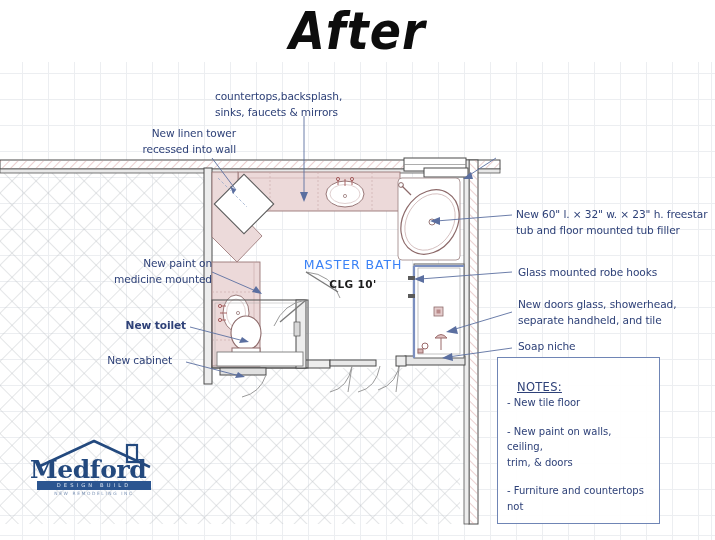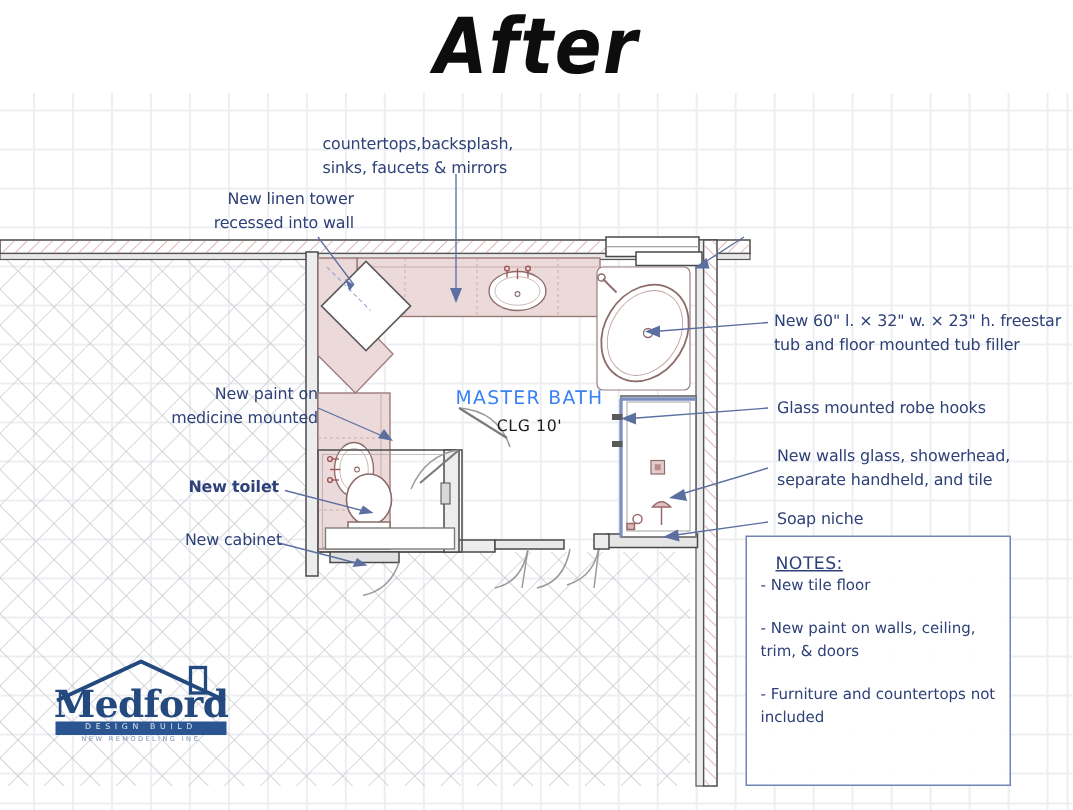--- a/index.html
+++ b/index.html
@@ -51,42 +51,43 @@
   
   #room-label{
     position:absolute;left:283px;top:257px;width:140px;text-align:center;
     font-family:"DejaVu Sans", sans-serif;font-size:12.5px;color:#3b82f6;
     letter-spacing:0.9px;
   }
   #room-clg{
     position:absolute;left:283px;top:278px;width:140px;text-align:center;
     font-family:"DejaVu Sans", sans-serif;font-size:10.5px;color:#1d1d1d;
     letter-spacing:0.4px;
+    font-weight:bold;
   }
 
   
   #notes{
-    position:absolute;left:497px;top:357px;width:177px;height:167px;
+    position:absolute;left:497px;top:357px;width:163px;height:167px;
     border:1.3px solid #6f85b5;background:rgba(255,255,255,0.92);
-    box-sizing:border-box;padding:10px 9px 0 9px;
+    box-sizing:border-box;padding:22px 9px 0 9px;
   }
   #notes-title{
     font-family:"DejaVu Sans", sans-serif;font-size:11.5px;color:#2e4178;
     text-decoration:underline;margin:0 0 1px 10px;letter-spacing:0.3px;
   }
   .note-line{
     font-family:"DejaVu Sans", sans-serif;font-size:10px;color:#2e4178;
     line-height:15.5px;margin:0;
   }
   .note-gap{height:13px;}
 
   
   #logo{position:absolute;left:30px;top:437px;width:128px;height:62px;}
   #logo-word{
-    position:absolute;left:30px;top:455px;width:128px;text-align:center;
+    position:absolute;left:30px;top:455px;width:128px;
     font-family:"DejaVu Serif", serif;font-size:25px;font-weight:700;
     color:#23497e;letter-spacing:-0.4px;
   }
   #logo-bar{
     position:absolute;left:37px;top:481px;width:114px;height:9px;background:#2b5590;
   }
   #logo-bar-text{
     position:absolute;left:37px;top:481px;width:114px;height:9px;
     font-family:"DejaVu Sans", sans-serif;font-size:5.2px;color:#dfe8f4;
     letter-spacing:3.1px;text-align:center;line-height:9px;overflow:hidden;
@@ -321,57 +322,56 @@
 
   <div class="ann r" style="left:26px;top:256px;width:186px;">
     <div>New paint on</div>
     <div>medicine mounted</div>
   </div>
 
   <div class="ann r" style="left:26px;top:318px;width:160px;font-weight:bold;">
     <div>New toilet</div>
   </div>
 
-  <div class="ann r" style="left:32px;top:353px;width:156px;">
+  <div class="ann r" style="left:16px;top:353px;width:156px;">
     <div>New cabinet</div>
   </div>
 
   <div class="ann" style="left:506px;top:150px;">
   </div>
 
   <div class="ann" style="left:516px;top:207px;">
     <div>New 60" l. × 32" w. × 23" h. freestar</div>
     <div>tub and floor mounted tub filler</div>
   </div>
 
   <div class="ann" style="left:518px;top:265px;">
     <div>Glass mounted robe hooks</div>
   </div>
 
   <div class="ann" style="left:518px;top:297px;">
-    <div>New walls glass, showerhead,</div>
+    <div>New doors glass, showerhead,</div>
     <div>separate handheld, and tile</div>
   </div>
 
   <div class="ann" style="left:518px;top:339px;">
     <div>Soap niche</div>
   </div>
 
   <div id="room-label">MASTER BATH</div>
   <div id="room-clg">CLG 10'</div>
 
   <div id="notes">
     <div id="notes-title">NOTES:</div>
     <p class="note-line">- New tile floor</p>
     <div class="note-gap"></div>
     <p class="note-line">- New paint on walls, ceiling,</p>
     <p class="note-line">trim, &amp; doors</p>
     <div class="note-gap"></div>
     <p class="note-line">- Furniture and countertops not</p>
-    <p class="note-line">included</p>
   </div>
 
   <svg id="logo" viewBox="0 0 128 62">
     <path d="M8 30 L64 4 L120 30" fill="none" stroke="#23497e" stroke-width="2.6" stroke-linejoin="round"></path>
     <rect x="97" y="8" width="10" height="17" fill="none" stroke="#23497e" stroke-width="2.2"></rect>
   </svg>
   <div id="logo-word">Medford</div>
   <div id="logo-bar"></div>
   <div id="logo-bar-text">DESIGN BUILD</div>
   <div id="logo-tag">NEW REMODELING INC</div>

